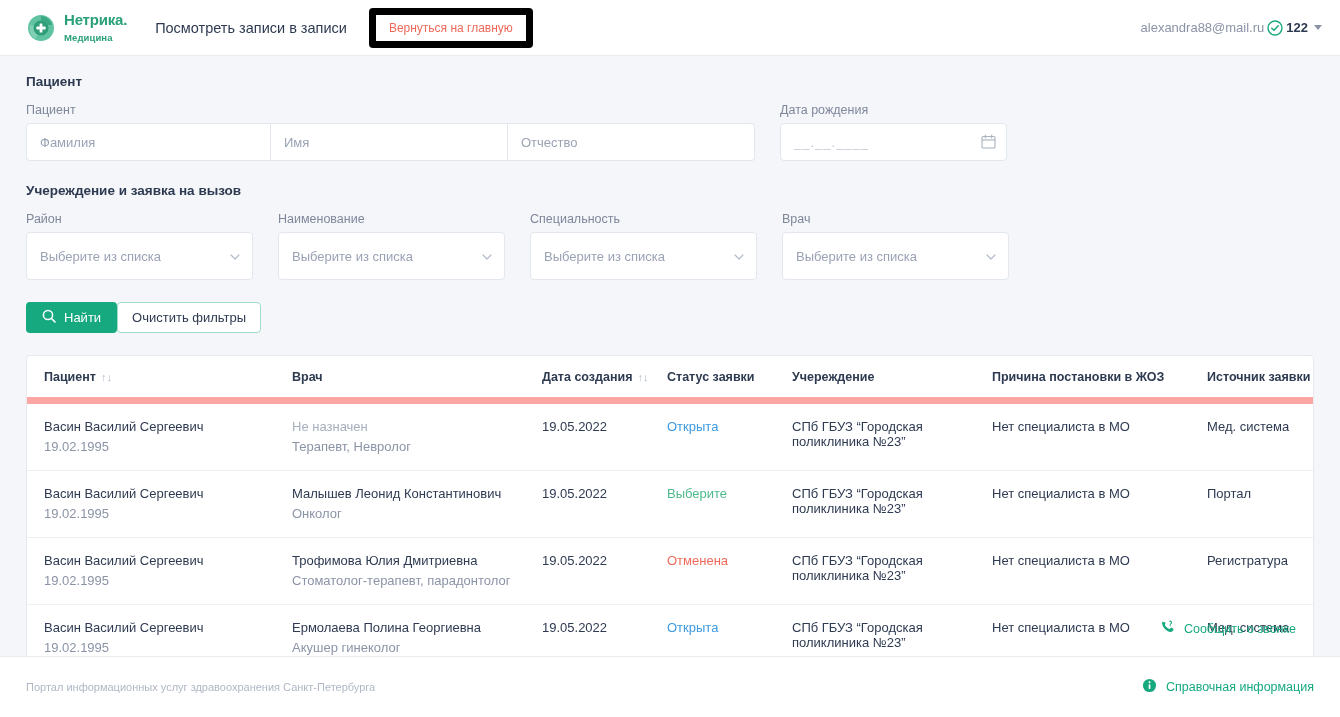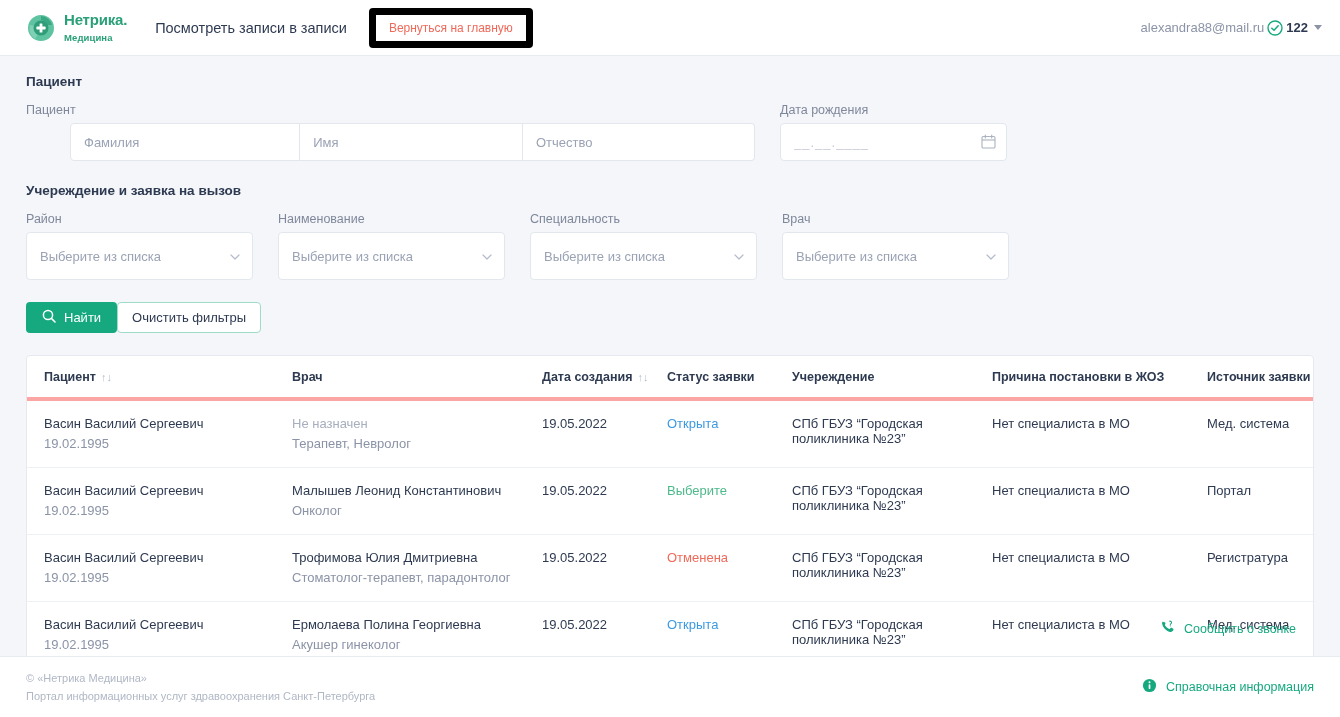--- a/index.html
+++ b/index.html
@@ -59,21 +59,21 @@
 
   .row-patient { display: flex; align-items: flex-start; gap: 0; }
   .fio-group { width: 729px; }
   .fio-inputs { display: flex; }
   .fio-inputs input {
     height: 38px; border: 1px solid #e2e7ee; background: #fff;
     font-size: 13px; color: #2e3a51; font-family: inherit;
     padding: 0 13px; outline: none;
   }
   .fio-inputs input::placeholder { color: #9aa2b4; }
-  .fio-inputs input:nth-child(1) { width: 245px; border-radius: 4px 0 0 4px; margin-left: 44px; }
+  .fio-inputs input:nth-child(1) { width: 245px; border-radius: 4px 0 0 4px; }
   .fio-inputs input:nth-child(2) { width: 237px; border-left: none; }
   .fio-inputs input:nth-child(3) { width: 247px; border-left: none; border-radius: 0 4px 4px 0; }
 
   .dob-group { margin-left: 25px; width: 227px; }
   .dob-wrap { position: relative; }
   .dob-wrap input {
     width: 227px; height: 38px; border: 1px solid #e2e7ee; border-radius: 4px;
     background: #fff; font-size: 13px; color: #b9c0cd; font-family: inherit;
     padding: 0 34px 0 13px; outline: none; letter-spacing: 1px;
   }
@@ -103,21 +103,21 @@
 
   
   .table-card {
     margin-top: 22px; background: #fff;
     border: 1px solid #e6eaf0; border-radius: 4px;
     overflow: hidden;
   }
   table { width: 100%; border-collapse: collapse; table-layout: fixed; }
   thead th {
     text-align: left; font-size: 12.5px; font-weight: bold; color: #2e3a51;
-    padding: 14px 8px 13px 0; border-bottom: 4px solid #fca5a5;
+    padding: 14px 8px 13px 0; border-bottom: 7px solid #fca5a5;
     white-space: nowrap;
   }
   thead th:first-child { padding-left: 17px; }
   .sort-ico { display: inline-block; margin-left: 5px; color: #b4bccb; font-size: 11px; font-weight: normal; }
   tbody td {
     font-size: 13px; color: #2e3a51; vertical-align: top;
     padding: 15px 8px 16px 0; border-bottom: 1px solid #edf0f4;
   }
   tbody tr:last-child td { border-bottom: none; }
   tbody td:first-child { padding-left: 17px; }
@@ -386,21 +386,20 @@
           </tr>
 
         </tbody>
       </table>
     </div>
 
   </div>
 
   <div class="footer">
     <div class="footer-left">
-      <div>© «Нетрика Медицина»</div>
       <div>Портал информационных услуг здравоохранения Санкт-Петербурга</div>
     </div>
     <div class="footer-right">
 
       <div class="f-link">
         <span>
           <svg viewBox="0 0 16 16" width="15" height="15">
             <path d="M2.2 3.1 C2.2 2.4 2.9 1.8 3.6 2.0 L5.1 2.4 C5.7 2.6 6 3.2 5.8 3.8 L5.3 5.1 C5.2 5.5 5.3 5.9 5.6 6.2 C6.6 7.4 7.9 8.6 9.3 9.4 C9.7 9.6 10.1 9.6 10.4 9.3 L11.4 8.5 C11.8 8.1 12.4 8.1 12.9 8.4 L14.0 9.3 C14.5 9.7 14.6 10.4 14.2 10.9 L13.2 12.1 C12.6 12.8 11.6 13.1 10.7 12.8 C6.3 11.4 2.9 7.9 2.3 4.0 Z" fill="#16a97f"></path>
             <path d="M10.4 1.2 C11.5 1.2 12.3 1.9 12.3 2.8 C12.3 3.9 11.0 3.9 11.0 4.9" fill="none" stroke="#16a97f" stroke-width="1.1" stroke-linecap="round"></path>
             <circle cx="11.0" cy="6.2" r="0.65" fill="#16a97f"></circle>

